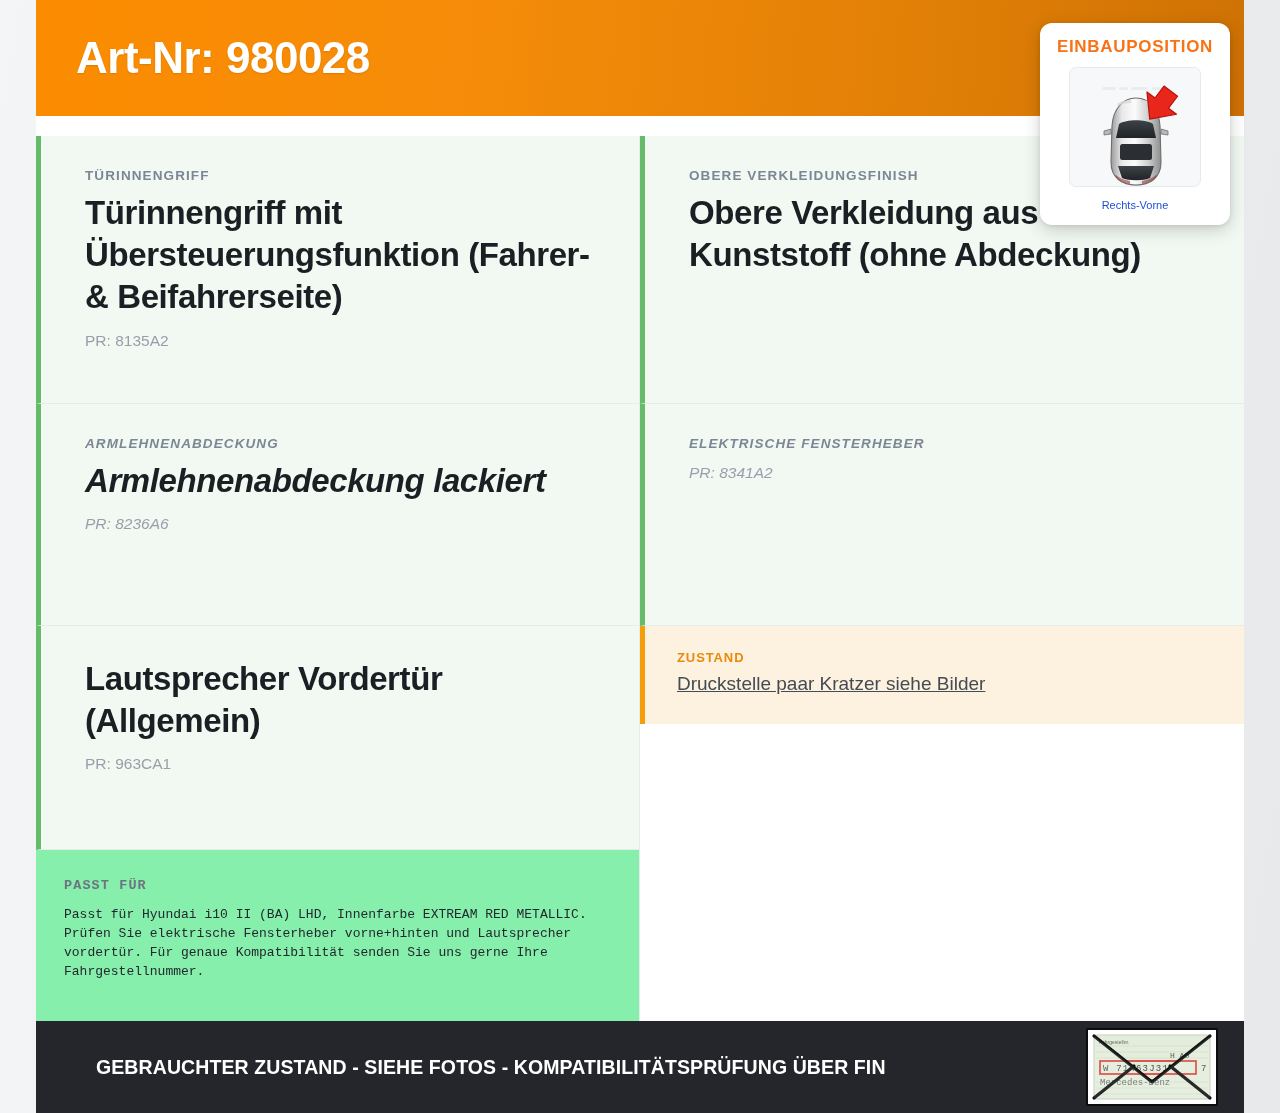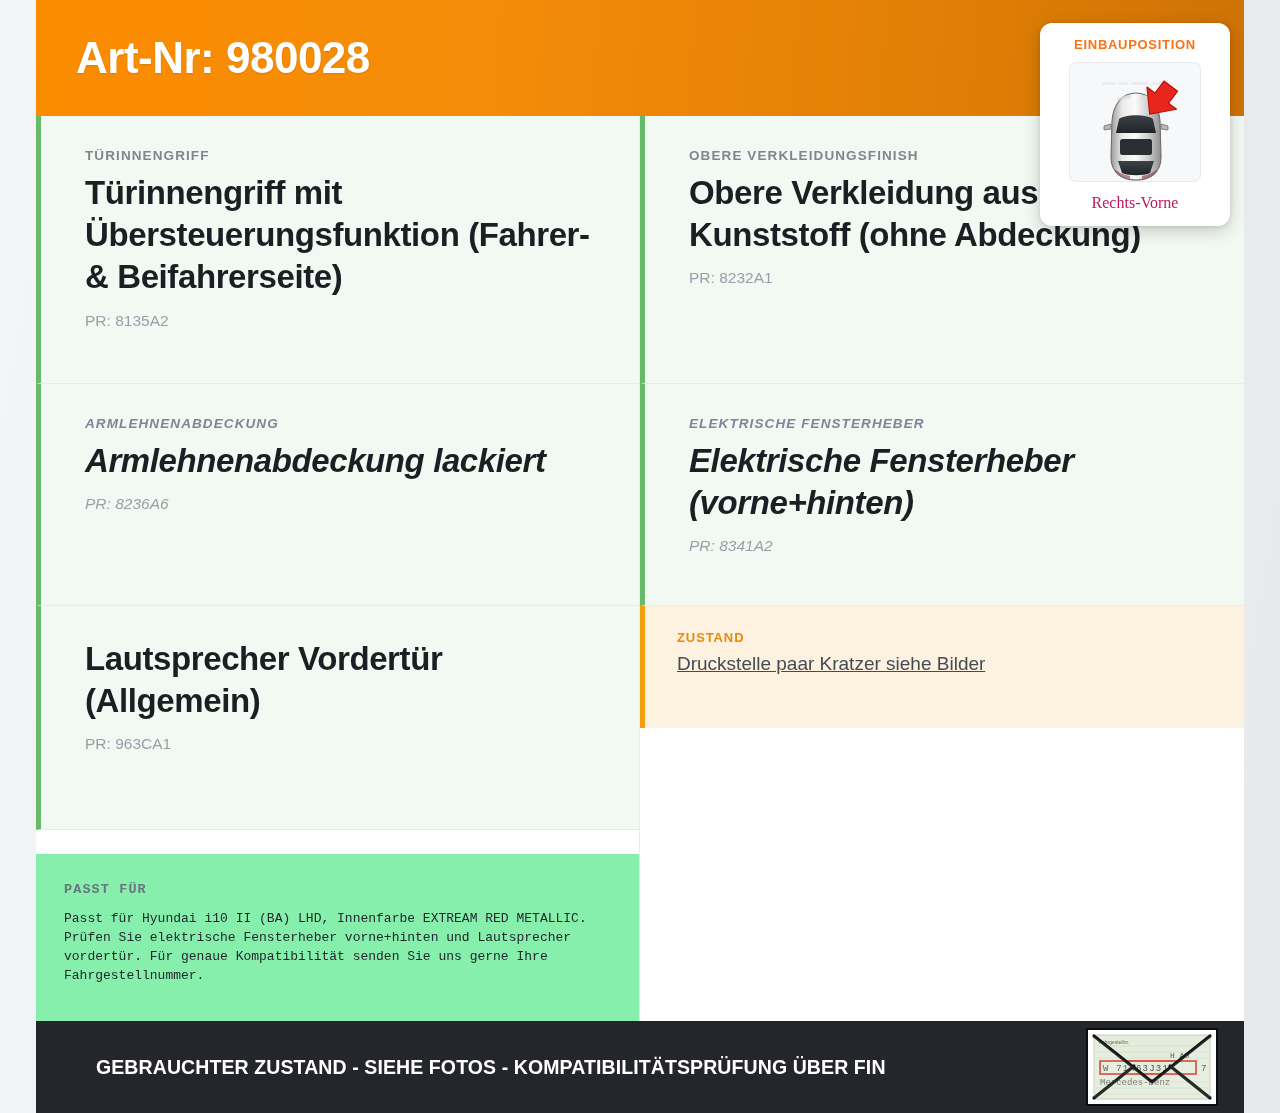--- a/index.html
+++ b/index.html
@@ -60,21 +60,21 @@
     width: 190px;
     background: #ffffff;
     border-radius: 12px;
     box-shadow: 0 5px 18px rgba(0,0,0,0.18), 0 1px 4px rgba(0,0,0,0.10);
     padding: 14px 14px 14px;
     text-align: center;
     z-index: 20;
   }
 
   .position-label {
-    font-size: 13px;
+    font-size: 17px;
     font-weight: bold;
     letter-spacing: 0.7px;
     color: #f97316;
     margin-bottom: 10px;
   }
 
   .position-image {
     width: 132px;
     height: 120px;
     margin: 0 auto;
@@ -82,29 +82,29 @@
     border: 1px solid #e8eaec;
     border-radius: 7px;
     position: relative;
     overflow: hidden;
   }
 
   .position-image svg { display: block; }
 
   .position-caption {
     margin-top: 12px;
-    font-size: 16px;
-    color: #be185d;
-    font-family: Liberation Serif, serif;
+    font-size: 11px;
+    color: #1d4ed8;
   }
 
   
   .content {
     position: relative;
     z-index: 0;
+    margin-top: 20px;
   }
 
   .grid-row {
     display: flex;
     width: 100%;
   }
 
   .col {
     width: 50%;
     position: relative;
@@ -150,21 +150,21 @@
   
   .row1 .spec { height: 268px; }
   .row2 .spec { height: 222px; font-style: italic; }
   .row3 .spec-tall { height: 224px; }
 
   
   .zustand {
     background: #fdf1e0;
     border-left: 5px solid #f59e0b;
     padding: 24px 32px 12px;
-    height: 122px;
+    height: 98px;
   }
 
   .zustand-label {
     font-size: 13px;
     font-weight: bold;
     letter-spacing: 0.9px;
     color: #ea8a0b;
     margin-bottom: 8px;
   }
 
@@ -256,37 +256,35 @@
           <div class="spec">
             <div class="spec-eyebrow">TÜRINNENGRIFF</div>
             <div class="spec-value">Türinnengriff mit Übersteuerungsfunktion (Fahrer- &amp; Beifahrerseite)</div>
             <div class="spec-pr">PR: 8135A2</div>
           </div>
         </div>
         <div class="col">
           <div class="spec">
             <div class="spec-eyebrow">OBERE VERKLEIDUNGSFINISH</div>
             <div class="spec-value">Obere Verkleidung aus Kunststoff (ohne Abdeckung)</div>
-            <div class="spec-pr">PR: 8232A1</div>
           </div>
         </div>
       </div>
 
       <div class="grid-row row2">
         <div class="col col-divider">
           <div class="spec">
             <div class="spec-eyebrow">ARMLEHNENABDECKUNG</div>
             <div class="spec-value">Armlehnenabdeckung lackiert</div>
             <div class="spec-pr">PR: 8236A6</div>
           </div>
         </div>
         <div class="col">
           <div class="spec">
             <div class="spec-eyebrow">ELEKTRISCHE FENSTERHEBER</div>
-            <div class="spec-value">Elektrische Fensterheber (vorne+hinten)</div>
             <div class="spec-pr">PR: 8341A2</div>
           </div>
         </div>
       </div>
 
       <div class="grid-row row3">
         <div class="col col-divider">
           <div class="spec spec-tall">
             <div class="spec-value">Lautsprecher Vordertür (Allgemein)</div>
             <div class="spec-pr">PR: 963CA1</div>

